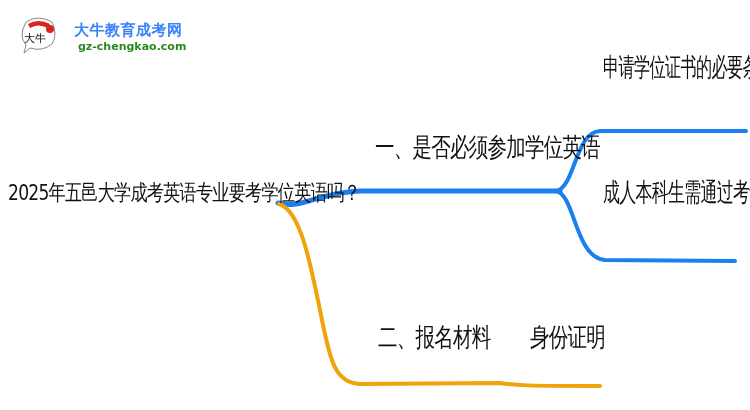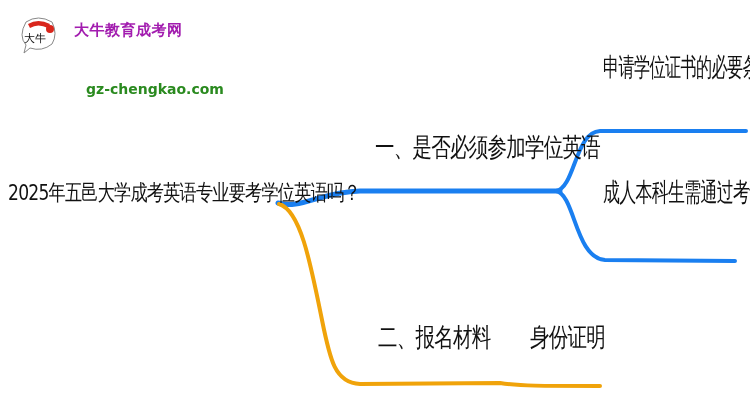--- a/index.html
+++ b/index.html
@@ -1,20 +1,20 @@
 <!DOCTYPE html>
 <html><head>
 <meta charset="utf-8">
 <style>
   html, body { margin: 0; padding: 0; background: #ffffff; }
   body { width: 750px; height: 410px; position: relative; overflow: hidden; font-family: "DejaVu Sans", sans-serif; }
   .logo { position: absolute; left: 18px; top: 14px; width: 190px; height: 42px; }
   .logo-mark { position: absolute; left: 0; top: 2px; width: 40px; height: 38px; }
-  .logo-title { position: absolute; left: 56px; top: 7px; font-size: 15px; font-weight: bold; color: #a21caf; letter-spacing: 0.5px; white-space: nowrap; }
-  .logo-url { position: absolute; left: 68px; top: 26px; font-size: 14px; font-weight: bold; color: #2a8a1f; white-space: nowrap; margin-top: 41px; }
+  .logo-title { position: absolute; left: 56px; top: 7px; font-size: 15px; font-weight: bold; color: #3b82f6; letter-spacing: 0.5px; white-space: nowrap; }
+  .logo-url { position: absolute; left: 60px; top: 26px; font-size: 11px; font-weight: bold; color: #2a8a1f; white-space: nowrap; }
   svg.links { position: absolute; left: 0; top: 0; }
   .node { position: absolute; white-space: nowrap; color: #111; transform-origin: left top; }
   .root { left: 8px; top: 178px; font-size: 22px; transform: scaleX(0.78); letter-spacing: -1px; }
   .l1a { left: 375px; top: 130px; font-size: 26px; transform: scaleX(0.75); letter-spacing: -1px; }
   .l1b { left: 378px; top: 320px; font-size: 26px; transform: scaleX(0.75); letter-spacing: -1px; }
   .l2a { left: 603px; top: 50px; font-size: 26px; transform: scaleX(0.62); letter-spacing: -1px; }
   .l2b { left: 603px; top: 175px; font-size: 26px; transform: scaleX(0.65); letter-spacing: -1px; }
   .l2c { left: 530px; top: 320px; font-size: 26px; transform: scaleX(0.75); letter-spacing: -1px; }
 </style>
 </head>

